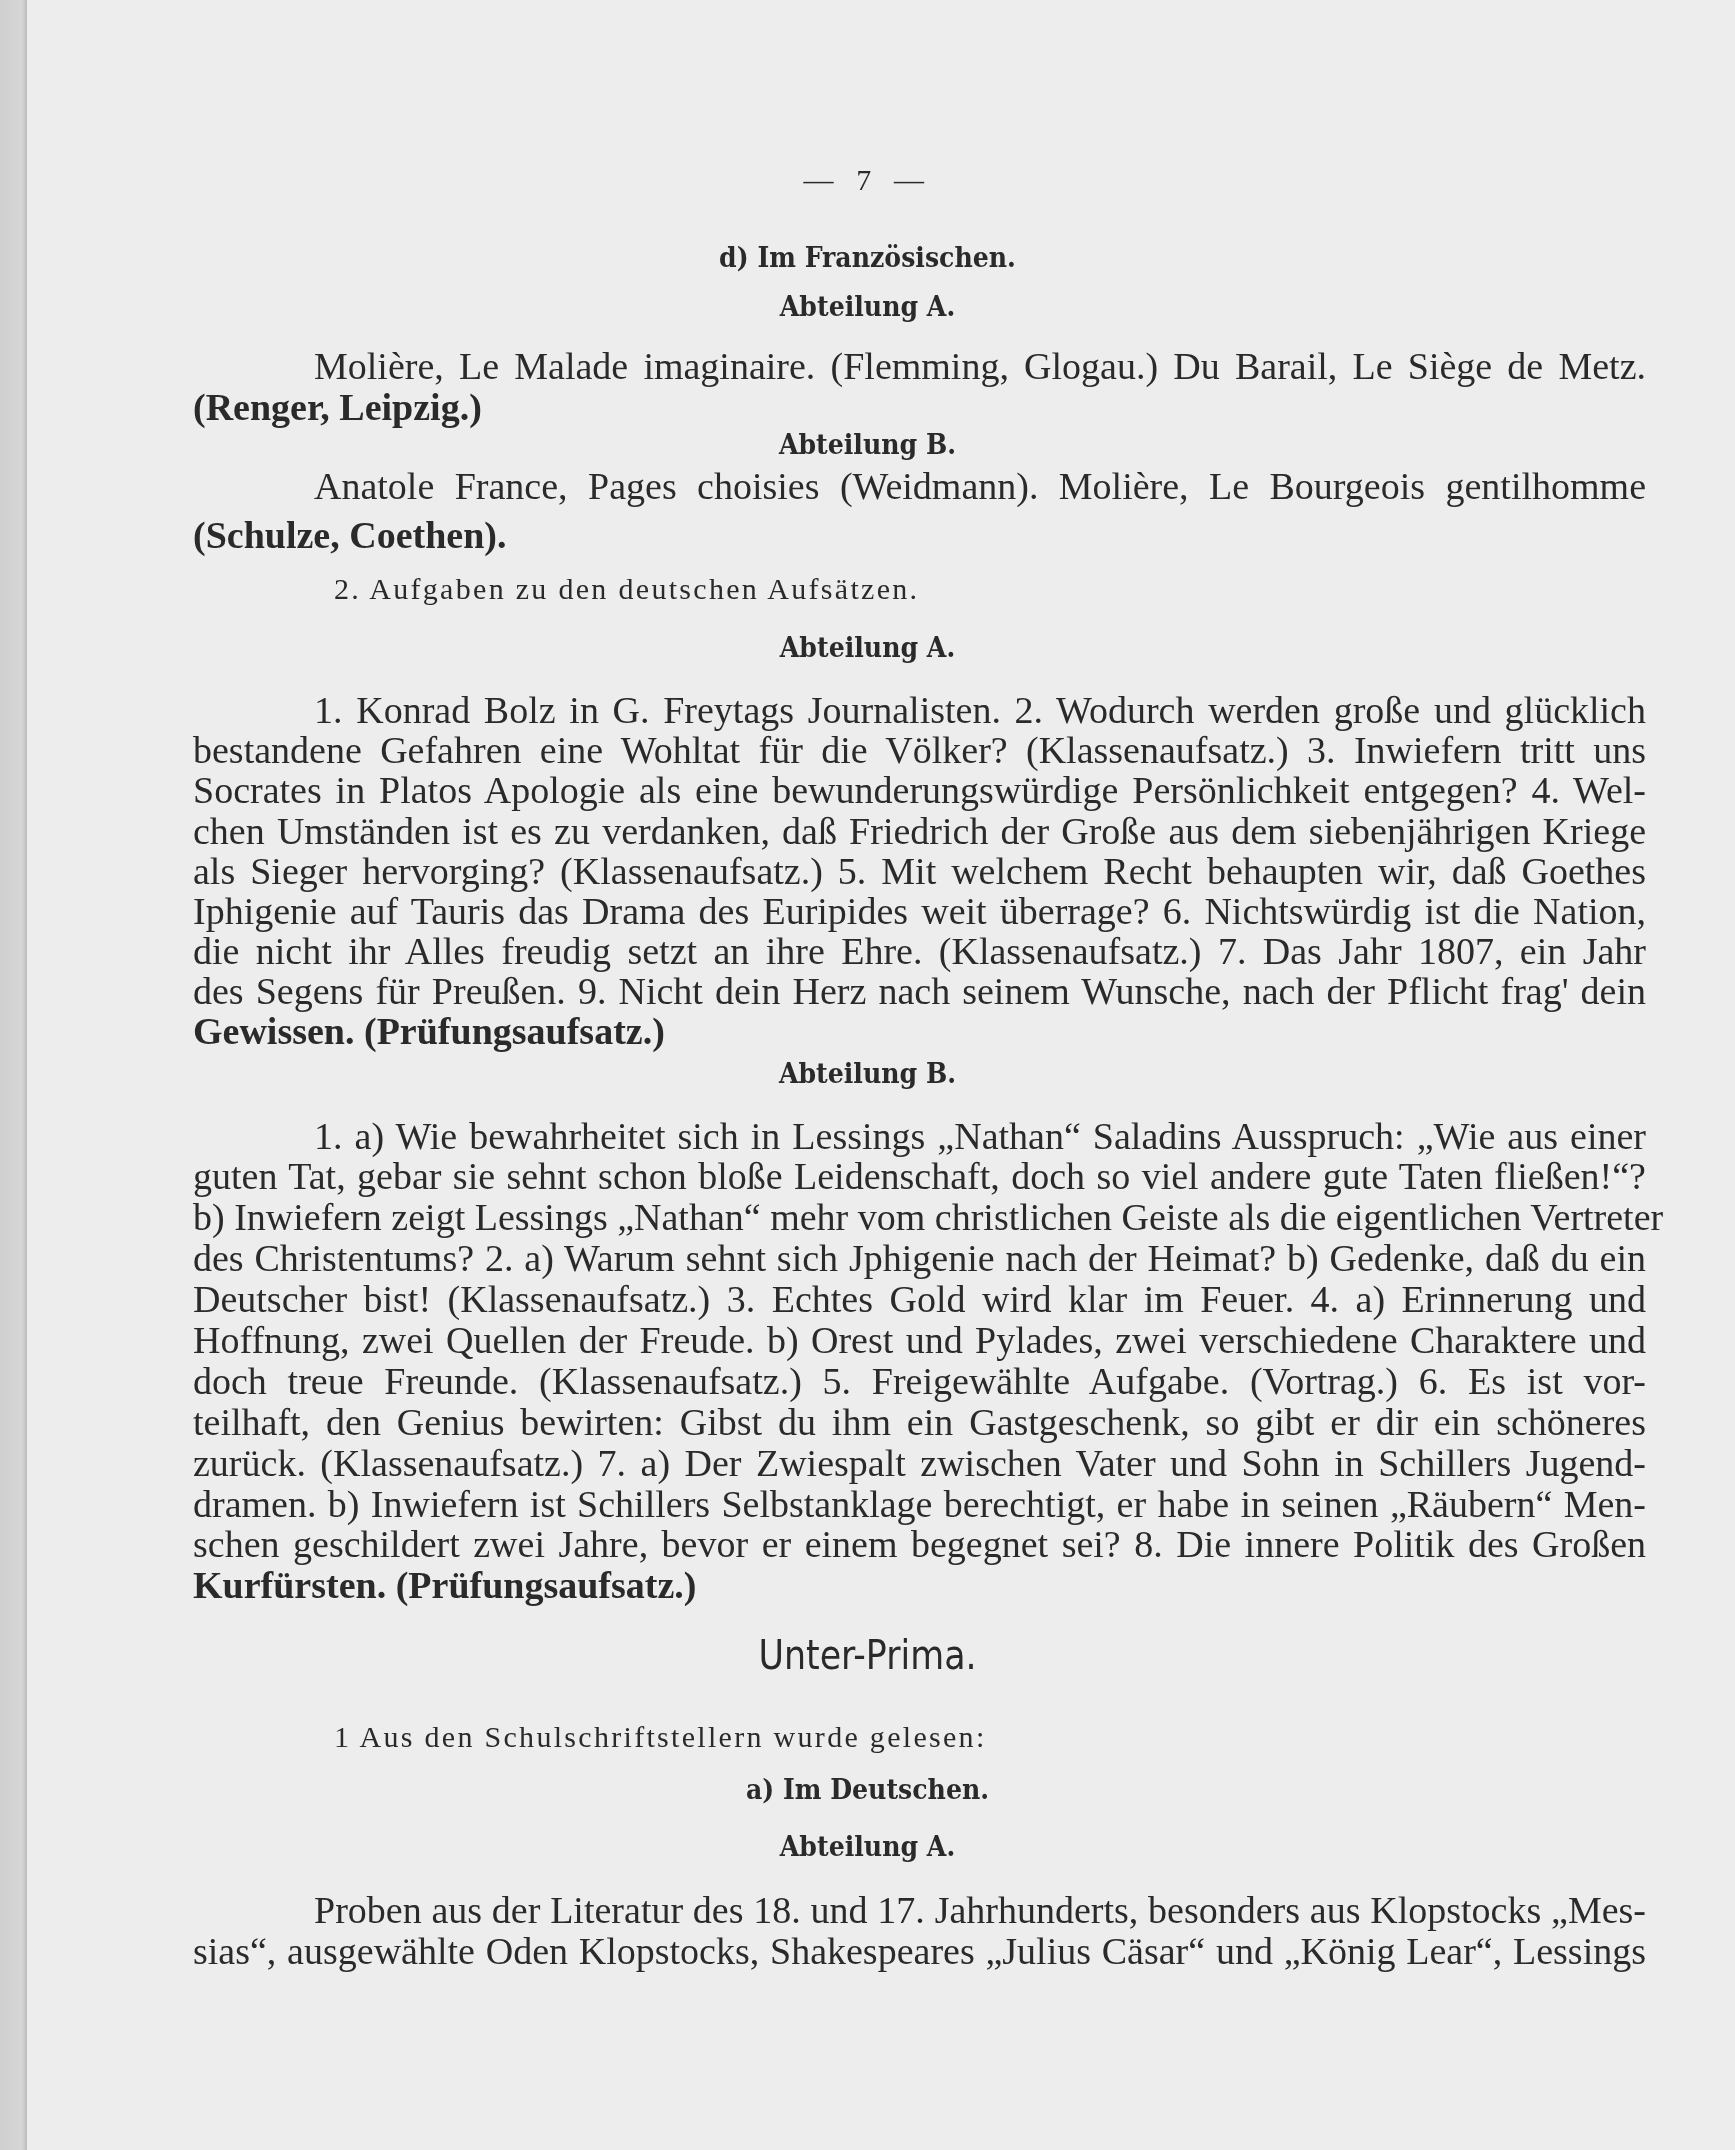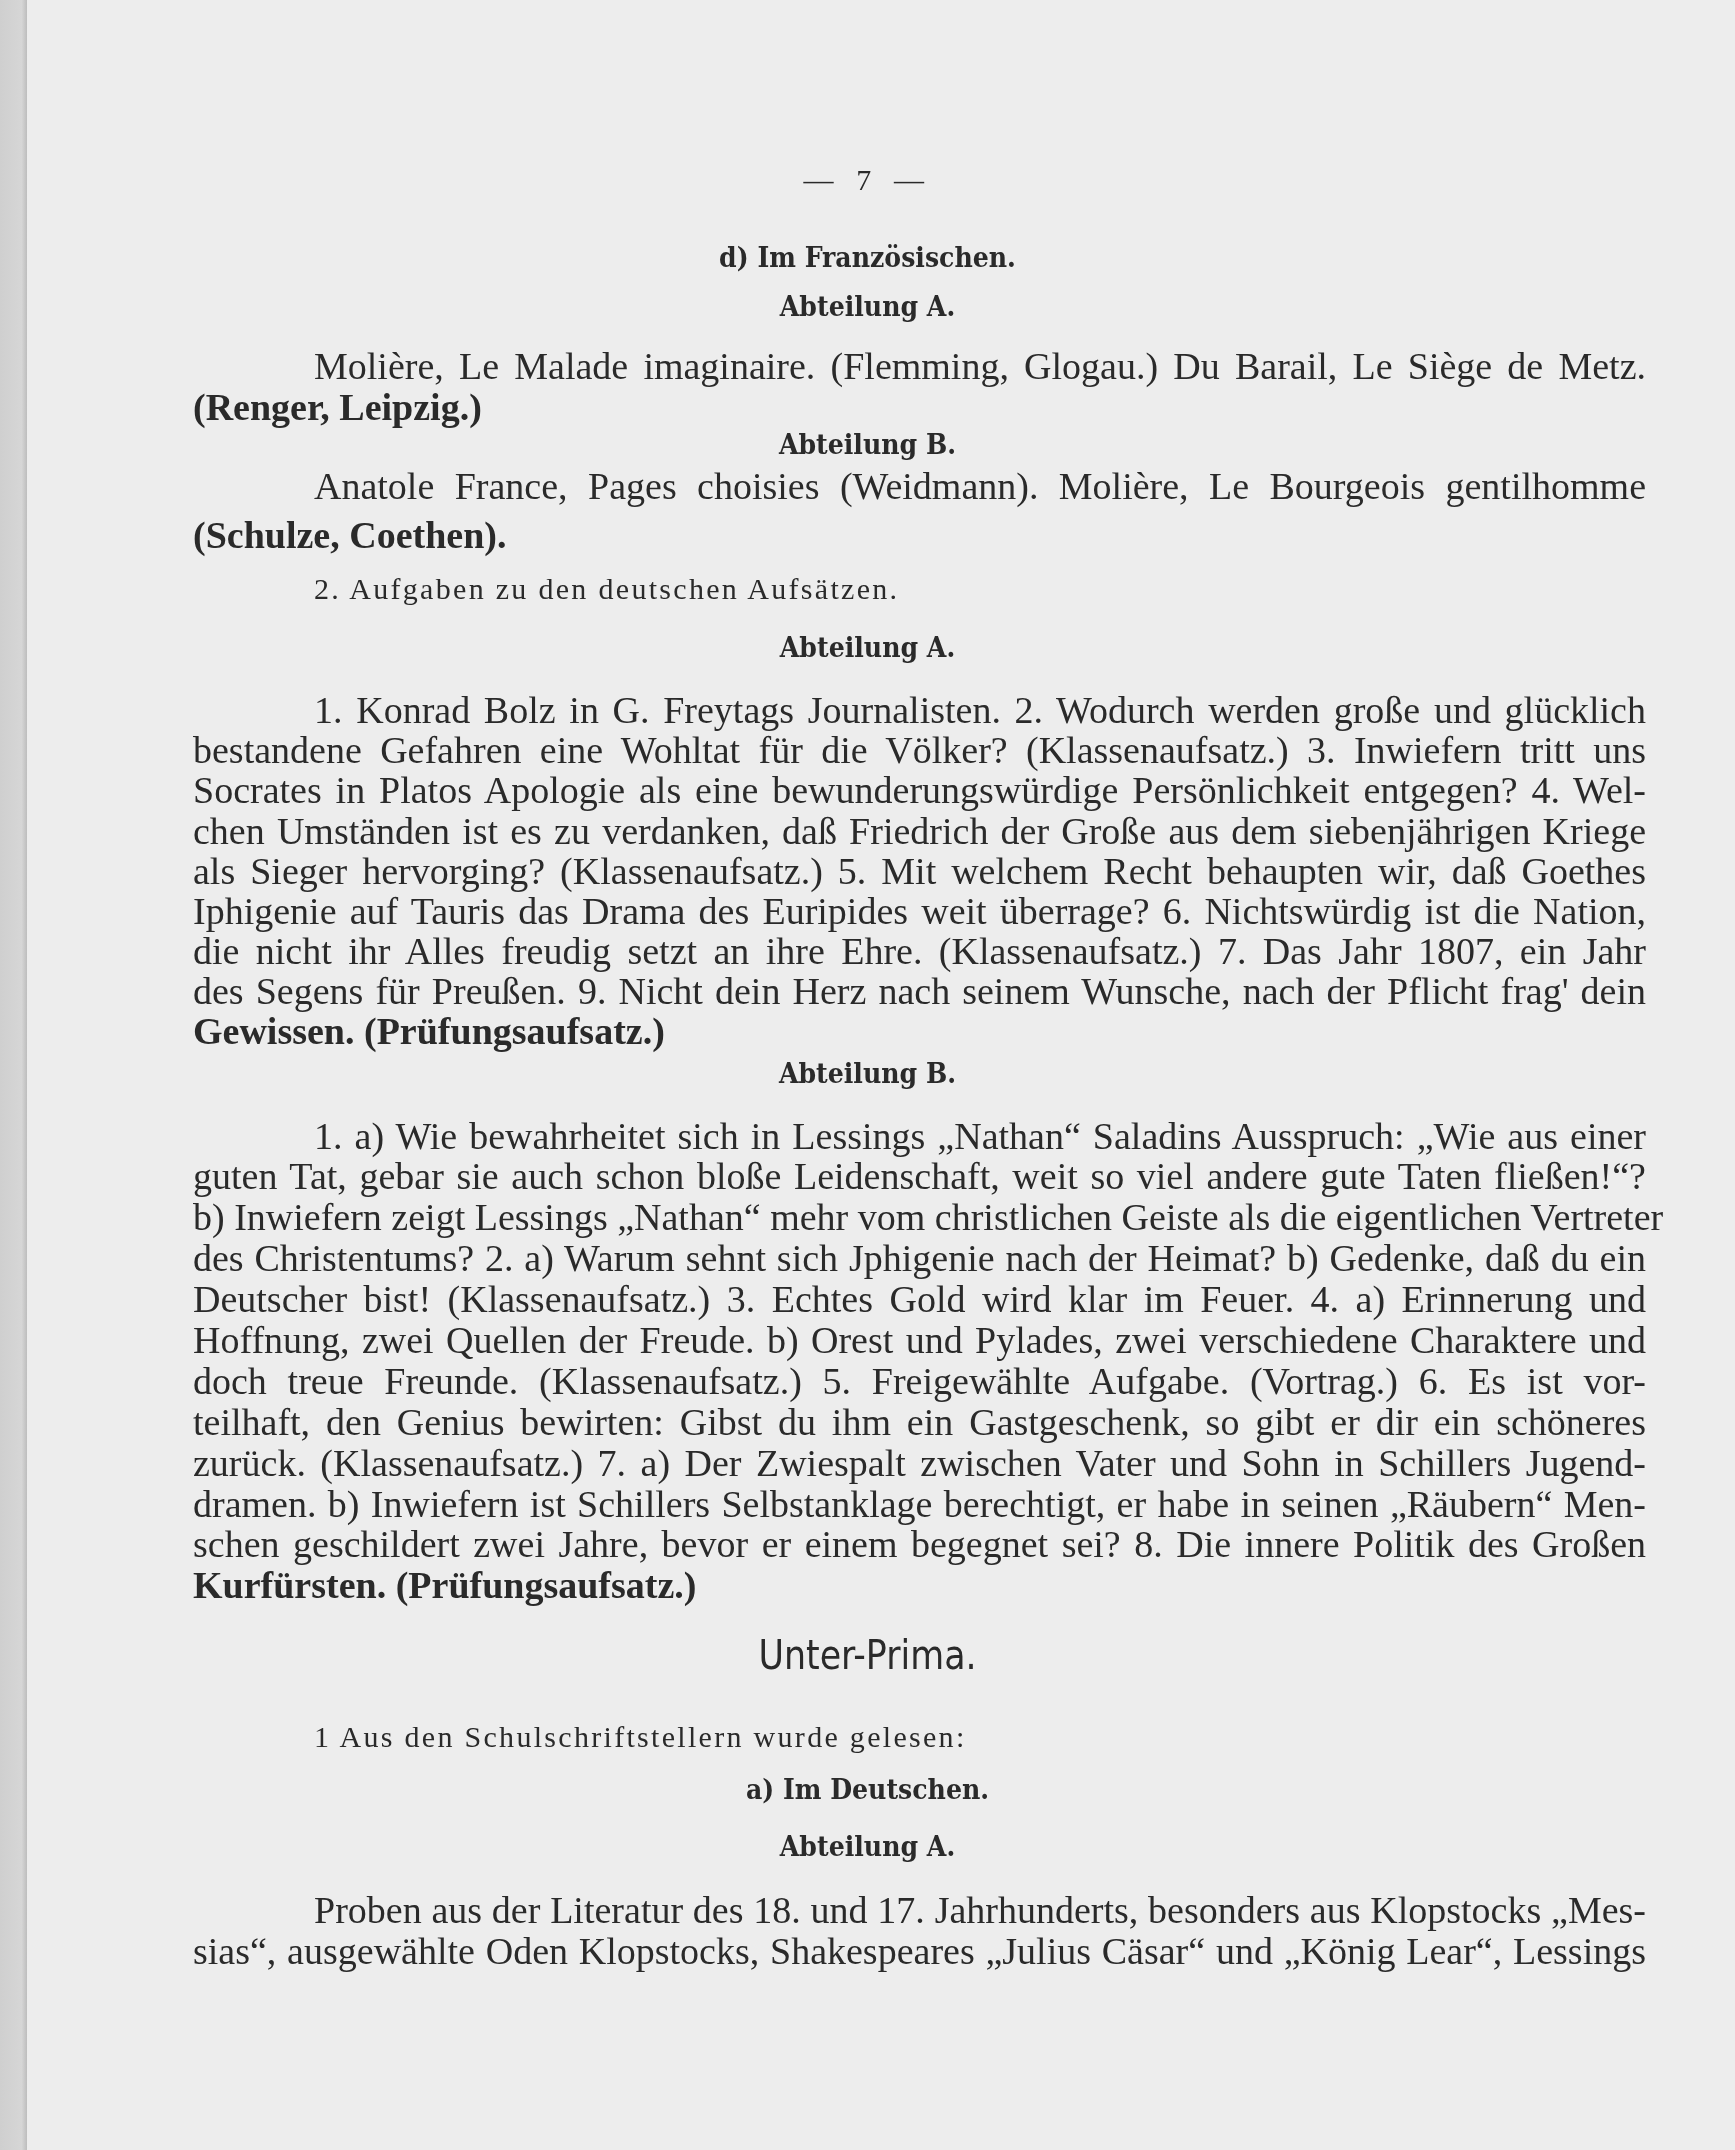--- a/index.html
+++ b/index.html
@@ -23,21 +23,21 @@
   .center { left: 0; width: 1735px; text-align: center; }
   .pagenum { font-size: 30px; letter-spacing: 7.6px; }
   .h-bold { font-family: "DejaVu Serif", "Liberation Serif", serif; font-weight: bold; font-size: 28px; transform: scaleX(0.9); }
   .h-big { font-family: "DejaVu Sans", "Liberation Sans", sans-serif; font-size: 41px; transform: scaleX(0.85); }
   .just {
     position: absolute; left: 193px; width: 1453px; font-size: 38px; line-height: 1;
     text-align: justify; text-align-last: justify; white-space: nowrap;
   }
   .just.last { text-align-last: left; font-weight: bold; }
   .indent { left: 314px; width: 1332px; }
-  .spaced { letter-spacing: 2.3px; }
+  .spaced { letter-spacing: 2.3px; margin-left: 20px; }
 </style>
 </head>
 <body>
 
 <div class="edge"></div>
 <div class="page"></div>
 
 <div class="line center pagenum" style="top:165px">— 7 —</div>
 
 <div class="line center h-bold" style="top:244px">d) Im Französischen.</div>
@@ -57,21 +57,21 @@
 <div class="just" style="top:771px">Socrates in Platos Apologie als eine bewunderungswürdige Persönlichkeit entgegen? 4. Wel-</div>
 <div class="just" style="top:812px">chen Umständen ist es zu verdanken, daß Friedrich der Große aus dem siebenjährigen Kriege</div>
 <div class="just" style="top:852px">als Sieger hervorging? (Klassenaufsatz.) 5. Mit welchem Recht behaupten wir, daß Goethes</div>
 <div class="just" style="top:892px">Iphigenie auf Tauris das Drama des Euripides weit überrage? 6. Nichtswürdig ist die Nation,</div>
 <div class="just" style="top:932px">die nicht ihr Alles freudig setzt an ihre Ehre. (Klassenaufsatz.) 7. Das Jahr 1807, ein Jahr</div>
 <div class="just" style="top:972px">des Segens für Preußen. 9. Nicht dein Herz nach seinem Wunsche, nach der Pflicht frag' dein</div>
 <div class="just last" style="top:1012px">Gewissen. (Prüfungsaufsatz.)</div>
 
 <div class="line center h-bold" style="top:1060px">Abteilung B.</div>
 <div class="just indent" style="top:1117px">1. a) Wie bewahrheitet sich in Lessings „Nathan“ Saladins Ausspruch: „Wie aus einer</div>
-<div class="just" style="top:1157px">guten Tat, gebar sie auch schon bloße Leidenschaft, weit so viel andere gute Taten fließen!“?</div>
+<div class="just" style="top:1157px">guten Tat, gebar sie sehnt schon bloße Leidenschaft, doch so viel andere gute Taten fließen!“?</div>
 <div class="just" style="top:1198px">b) Inwiefern zeigt Lessings „Nathan“ mehr vom christlichen Geiste als die eigentlichen Vertreter</div>
 <div class="just" style="top:1239px">des Christentums? 2. a) Warum sehnt sich Jphigenie nach der Heimat? b) Gedenke, daß du ein</div>
 <div class="just" style="top:1280px">Deutscher bist! (Klassenaufsatz.) 3. Echtes Gold wird klar im Feuer. 4. a) Erinnerung und</div>
 <div class="just" style="top:1321px">Hoffnung, zwei Quellen der Freude. b) Orest und Pylades, zwei verschiedene Charaktere und</div>
 <div class="just" style="top:1362px">doch treue Freunde. (Klassenaufsatz.) 5. Freigewählte Aufgabe. (Vortrag.) 6. Es ist vor-</div>
 <div class="just" style="top:1403px">teilhaft, den Genius bewirten: Gibst du ihm ein Gastgeschenk, so gibt er dir ein schöneres</div>
 <div class="just" style="top:1444px">zurück. (Klassenaufsatz.) 7. a) Der Zwiespalt zwischen Vater und Sohn in Schillers Jugend-</div>
 <div class="just" style="top:1485px">dramen. b) Inwiefern ist Schillers Selbstanklage berechtigt, er habe in seinen „Räubern“ Men-</div>
 <div class="just" style="top:1525px">schen geschildert zwei Jahre, bevor er einem begegnet sei? 8. Die innere Politik des Großen</div>
 <div class="just last" style="top:1566px">Kurfürsten. (Prüfungsaufsatz.)</div>

